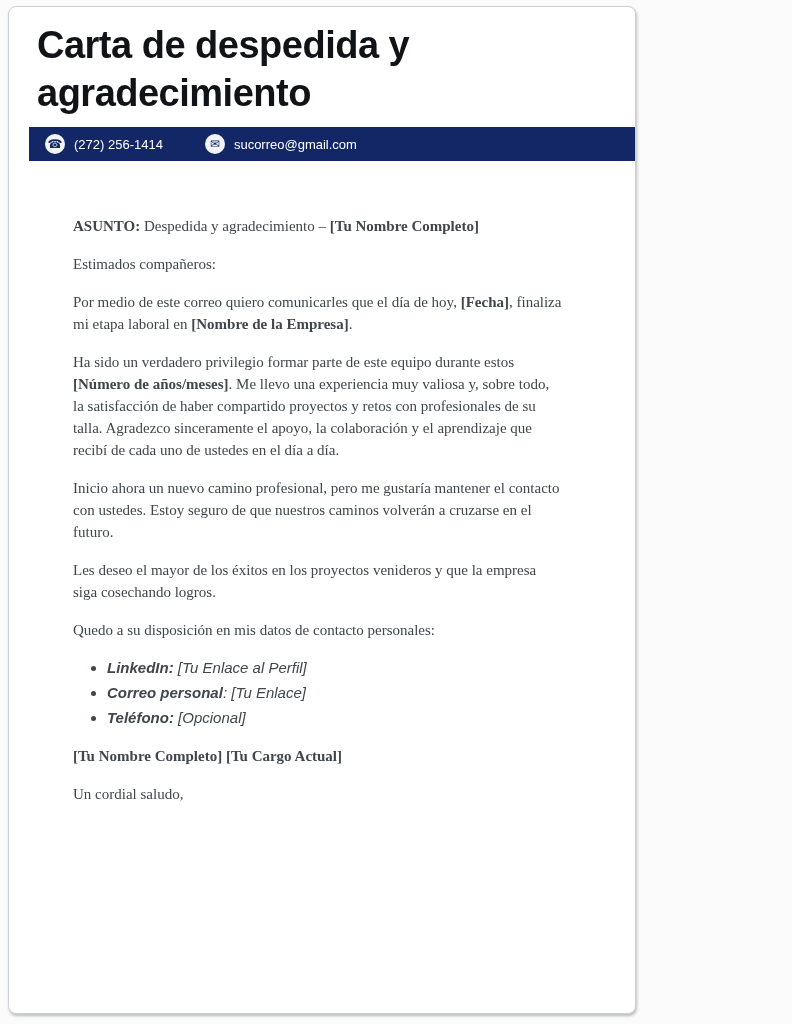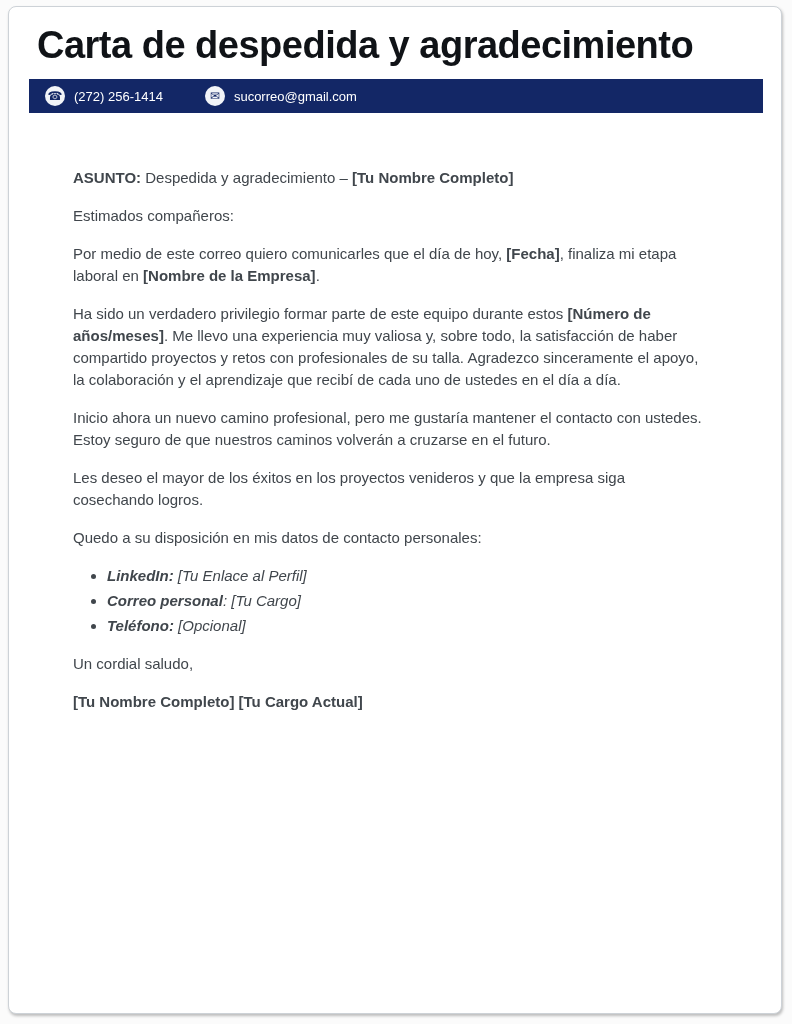--- a/index.html
+++ b/index.html
@@ -7,21 +7,21 @@
     padding: 0;
     width: 792px;
     height: 1024px;
     background: #fbfbfb;
     font-family: "Liberation Sans", sans-serif;
   }
   .page {
     position: absolute;
     left: 8px;
     top: 6px;
-    width: 774px;
+    width: 628px;
     height: 1008px;
     background: #ffffff;
     border: 1px solid #cdd2d7;
     border-radius: 8px;
     box-shadow: 1px 2px 3px rgba(0,0,0,0.25);
     overflow: hidden;
     box-sizing: border-box;
   }
   .title {
     margin: 14px 24px 0 28px;
@@ -62,20 +62,21 @@
     line-height: 1;
   }
   .letter {
     margin: 54px 64px 0 64px;
     font-size: 15px;
     line-height: 22px;
     color: #40464c;
   }
   .letter p {
     margin: 0 8px 16px 0;
+    font-family: Liberation Serif, serif;
   }
   .letter ul {
     margin: 0 0 16px 0;
     padding-left: 34px;
     list-style: disc;
   }
   .letter li {
     margin: 0 0 3px 0;
     font-style: italic;
   }
@@ -101,19 +102,19 @@
   <div class="letter" id="letter-body">
       <p><span class="b">ASUNTO:</span><span> Despedida y agradecimiento – </span><span class="b">[Tu Nombre Completo]</span></p>
       <p><span>Estimados compañeros:</span></p>
       <p><span>Por medio de este correo quiero comunicarles que el día de hoy, </span><span class="b">[Fecha]</span><span>, finaliza mi etapa laboral en </span><span class="b">[Nombre de la Empresa]</span><span>.</span></p>
       <p><span>Ha sido un verdadero privilegio formar parte de este equipo durante estos </span><span class="b">[Número de años/meses]</span><span>. Me llevo una experiencia muy valiosa y, sobre todo, la satisfacción de haber compartido proyectos y retos con profesionales de su talla. Agradezco sinceramente el apoyo, la colaboración y el aprendizaje que recibí de cada uno de ustedes en el día a día.</span></p>
       <p><span>Inicio ahora un nuevo camino profesional, pero me gustaría mantener el contacto con ustedes. Estoy seguro de que nuestros caminos volverán a cruzarse en el futuro.</span></p>
       <p><span>Les deseo el mayor de los éxitos en los proyectos venideros y que la empresa siga cosechando logros.</span></p>
       <p><span>Quedo a su disposición en mis datos de contacto personales:</span></p>
       <ul>
         <li><span class="b">LinkedIn:</span><span> [Tu Enlace al Perfil]</span></li>
-        <li><span class="b">Correo personal</span><span>: [Tu Cargo]</span></li>
+        <li><span class="b">Correo personal</span><span>: [Tu Enlace]</span></li>
         <li><span class="b">Teléfono:</span><span> [Opcional]</span></li>
       </ul>
+      <p><span class="b">[Tu Nombre Completo] [Tu Cargo Actual]</span></p>
       <p><span>Un cordial saludo,</span></p>
-      <p><span class="b">[Tu Nombre Completo] [Tu Cargo Actual]</span></p>
     </div>
 </div>
 
 </body></html>

